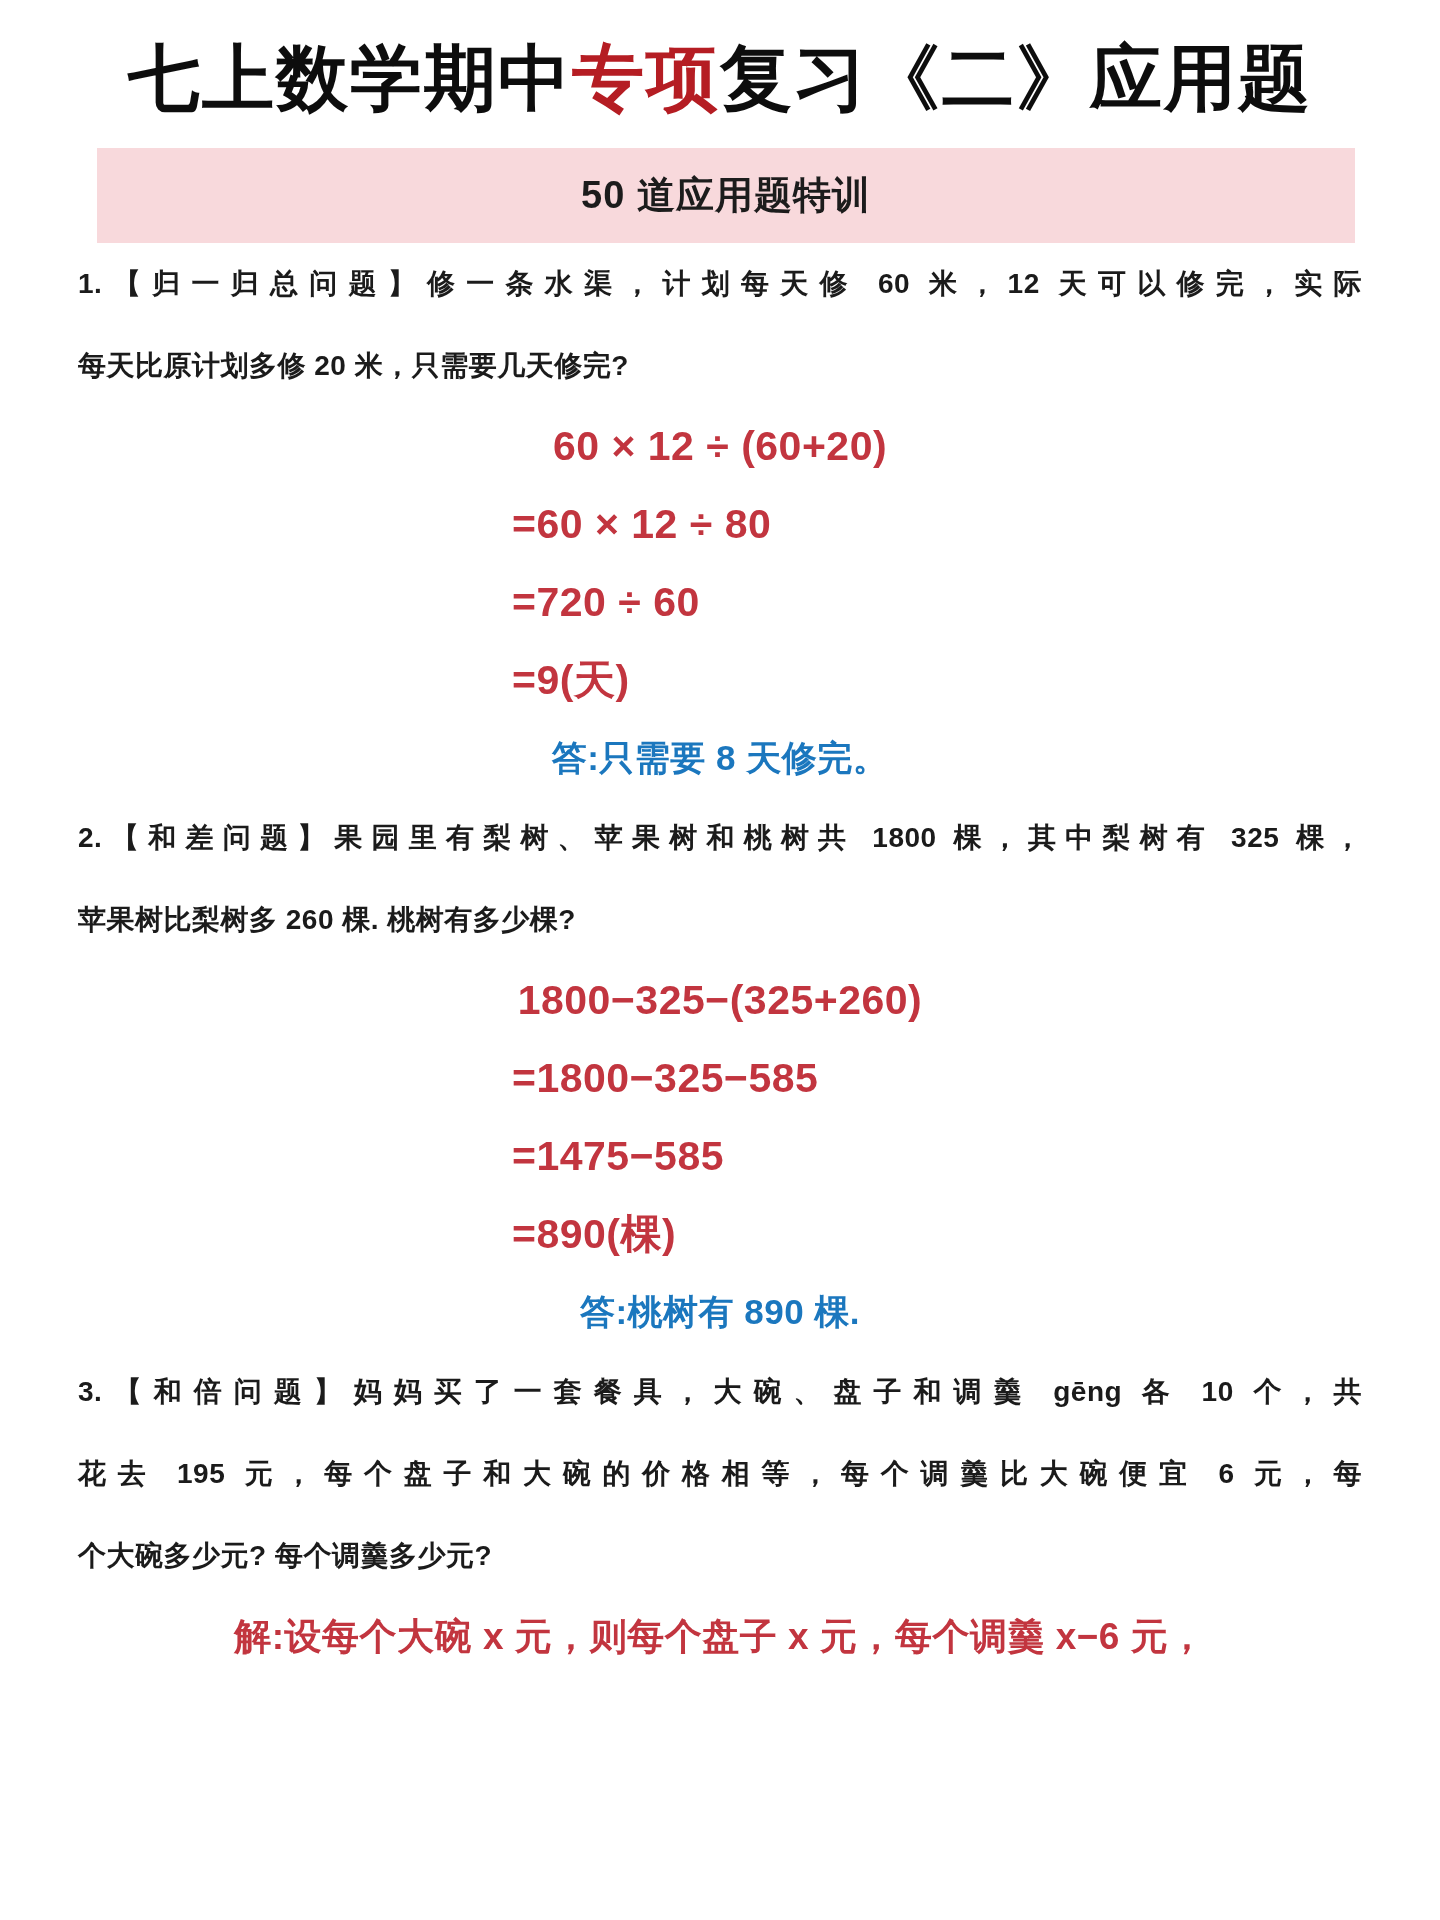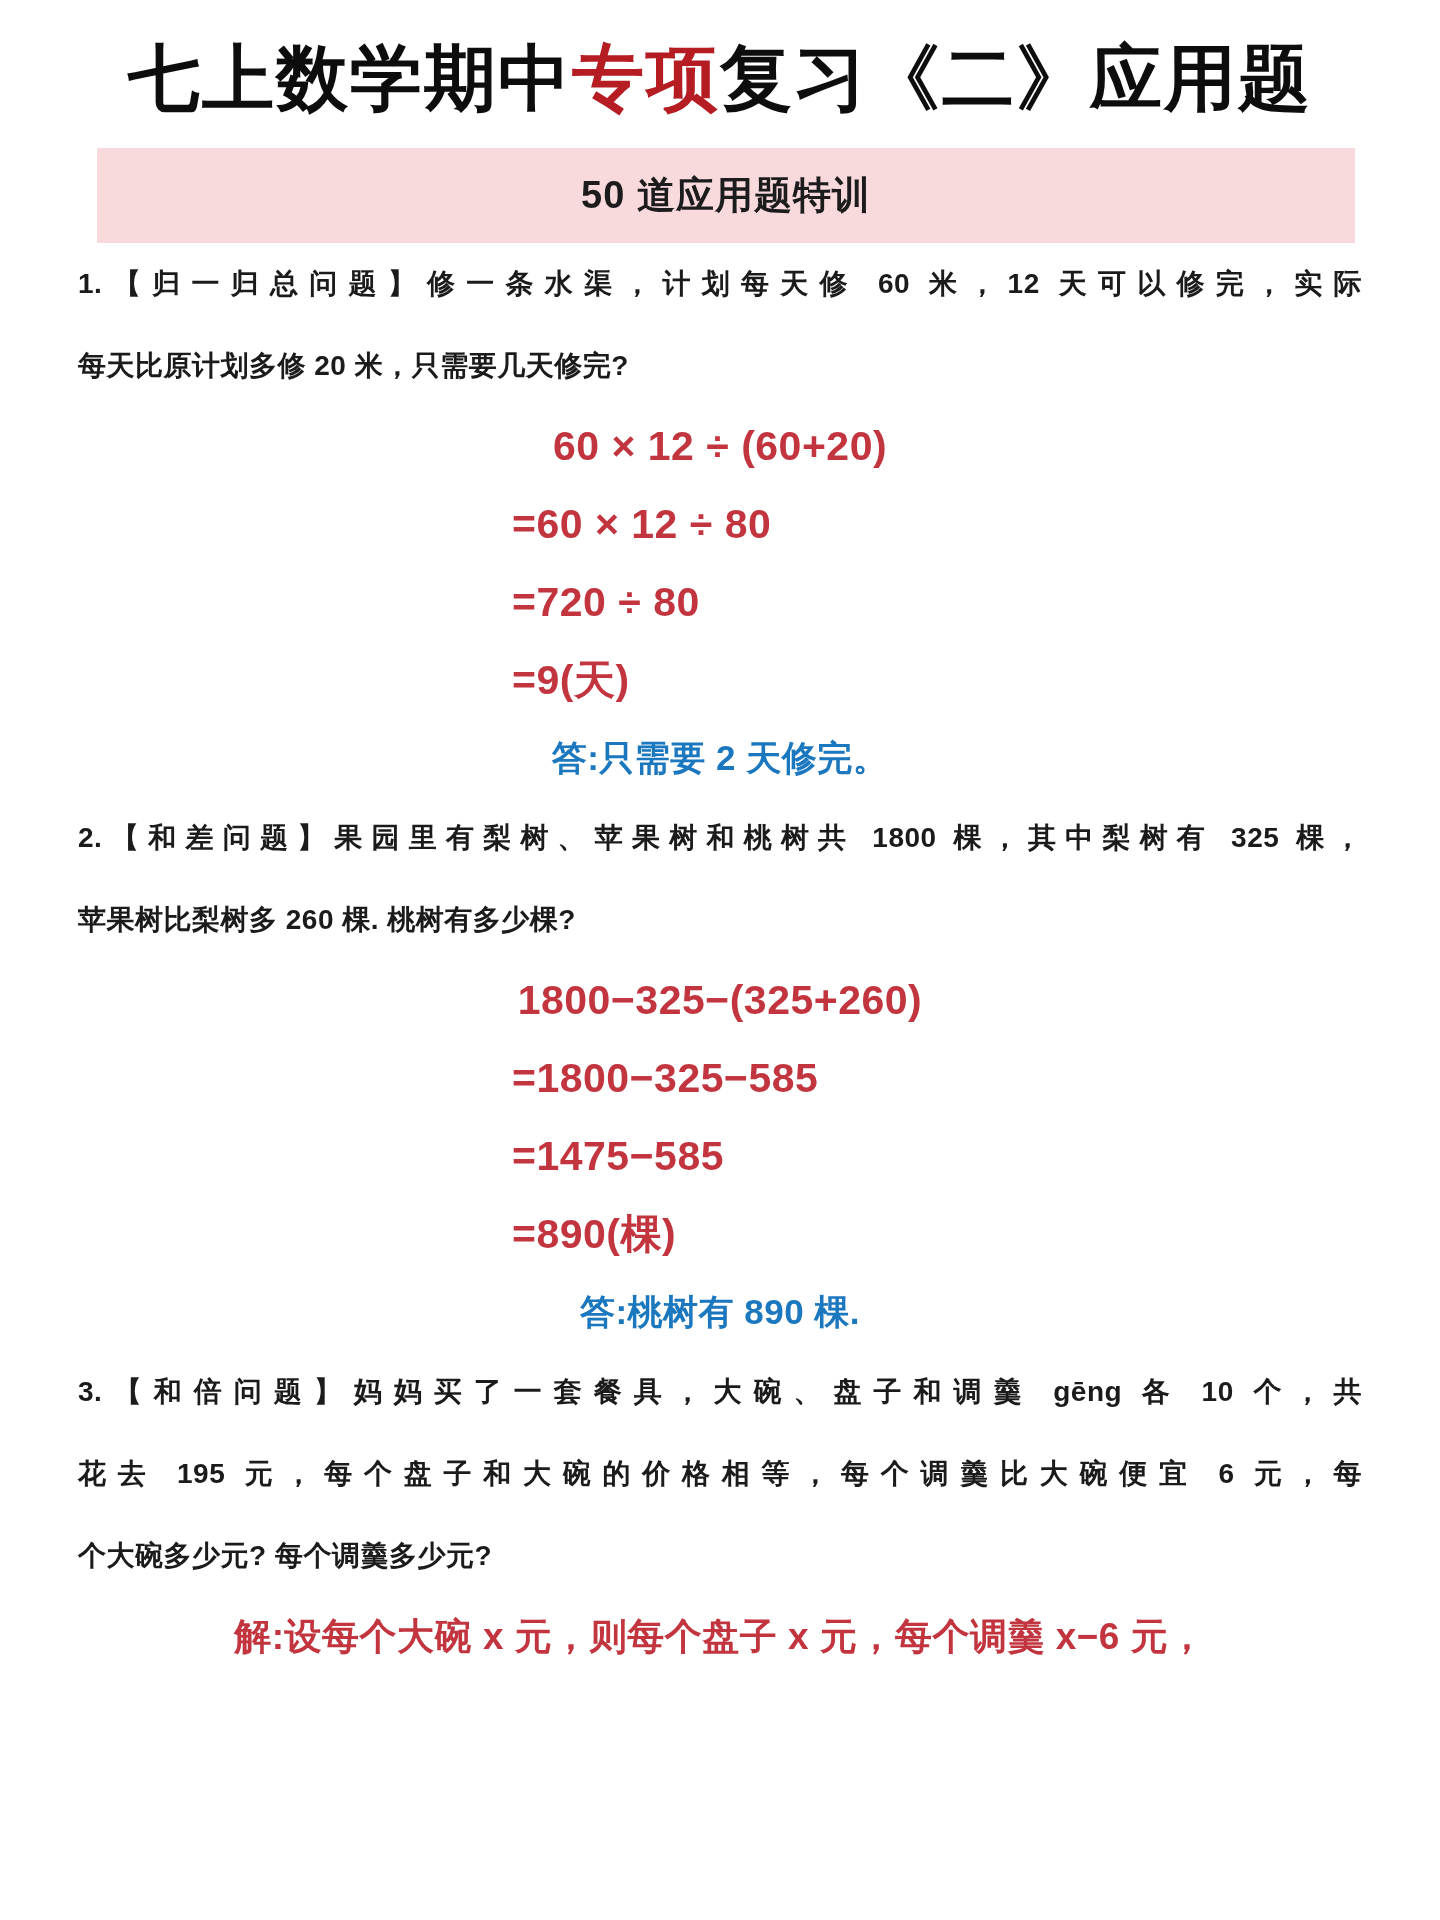--- a/index.html
+++ b/index.html
@@ -86,23 +86,23 @@
   <div class="banner">
     <span>50 道应用题特训</span>
   </div>
 
   <div class="content">
 
     <p class="t fill">1.【归一归总问题】修一条水渠，计划每天修 60 米，12 天可以修完，实际</p>
     <p class="t">每天比原计划多修 20 米，只需要几天修完?</p>
     <p class="eq center">60 × 12 ÷ (60+20)</p>
     <p class="eq ind-a">=60 × 12 ÷ 80</p>
-    <p class="eq ind-a">=720 ÷ 80</p>
+    <p class="eq ind-a">=720 ÷ 60</p>
     <p class="eq ind-a">=9(天)</p>
-    <p class="ans">答:只需要 2 天修完。</p>
+    <p class="ans">答:只需要 8 天修完。</p>
 
     <p class="t fill">2.【和差问题】果园里有梨树、苹果树和桃树共 1800 棵，其中梨树有 325 棵，</p>
     <p class="t">苹果树比梨树多 260 棵. 桃树有多少棵?</p>
     <p class="eq center">1800−325−(325+260)</p>
     <p class="eq ind-a">=1800−325−585</p>
     <p class="eq ind-a">=1475−585</p>
     <p class="eq ind-a">=890(棵)</p>
     <p class="ans">答:桃树有 890 棵.</p>
 
     <p class="t fill">3.【和倍问题】妈妈买了一套餐具，大碗、盘子和调羹 gēng 各 10 个，共</p>

